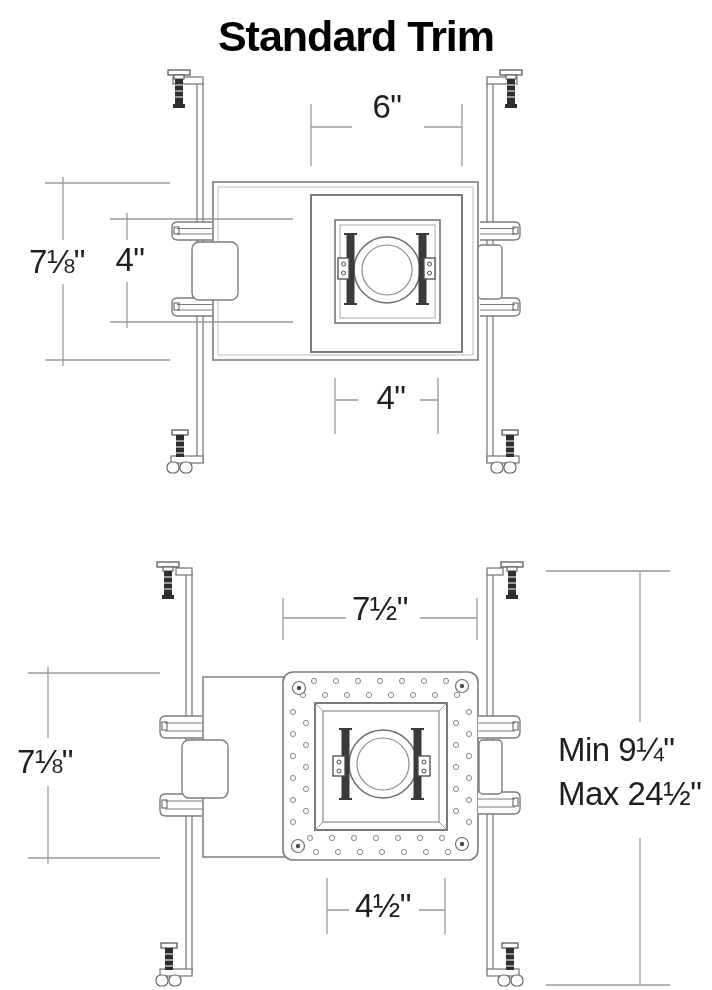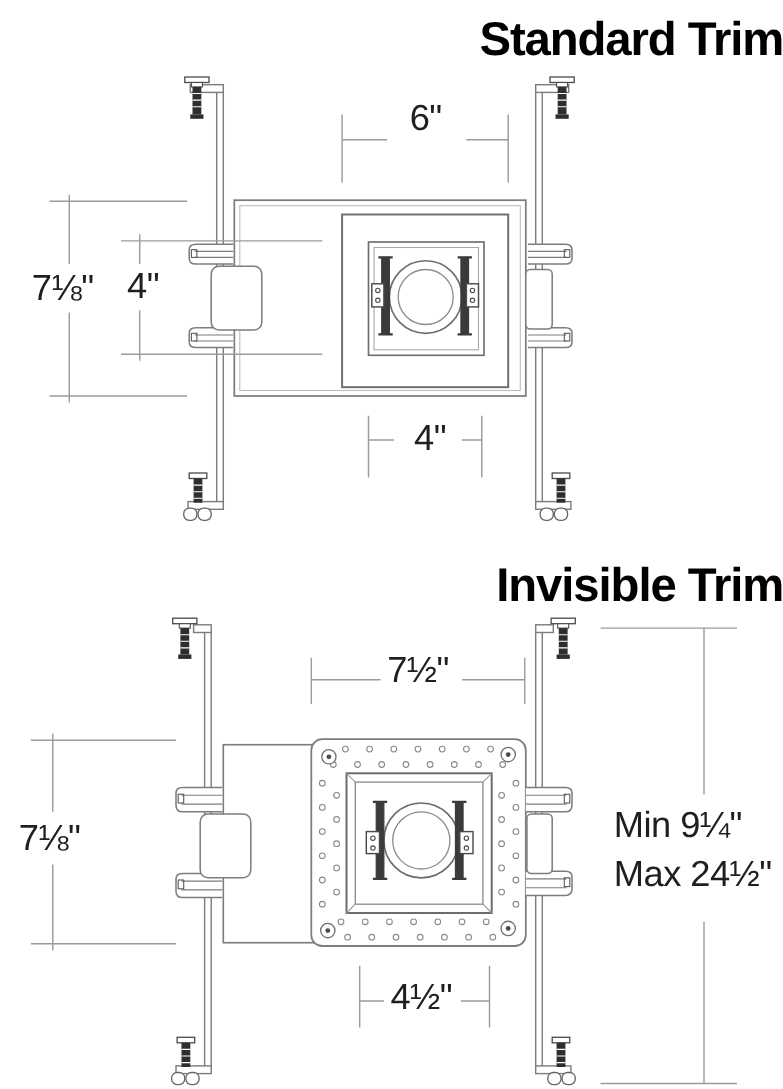--- a/index.html
+++ b/index.html
@@ -6,21 +6,21 @@
   .stage{
     position:relative;width:712px;height:990px;background:#ffffff;overflow:hidden;
     font-family:"Liberation Sans","DejaVu Sans",sans-serif;
   }
   .stage svg{position:absolute;left:0;top:0;}
   .lbl{
     position:absolute;color:#1f1f1f;font-size:33px;line-height:38px;
     text-align:center;white-space:nowrap;letter-spacing:-0.5px;
   }
   .title{
-    position:absolute;left:0;right:0;text-align:right;color:#000;
+    position:absolute;left:0;right:0;text-align:center;color:#000;
     font-size:43px;line-height:48px;font-weight:bold;letter-spacing:-1px;
   }
   .minmax{
     position:absolute;left:558px;top:728px;text-align:left;color:#1f1f1f;
     font-size:33px;line-height:44px;letter-spacing:-0.5px;white-space:nowrap;
   }
 </style>
 </head>
 <body>
 
@@ -294,21 +294,20 @@
 <div class="title" style="top:12px">Standard Trim</div>
 
 <div class="lbl" style="left:347px;top:88px;width:80px">6"</div>
 
 <div class="lbl" style="left:18px;top:243px;width:78px">7⅛"</div>
 
 <div class="lbl" style="left:102px;top:241px;width:56px">4"</div>
 
 <div class="lbl" style="left:363px;top:379px;width:56px">4"</div>
 
-<div class="title" style="top:508px">Invisible Trim</div>
 
 <div class="lbl" style="left:340px;top:590px;width:80px">7½"</div>
 
 <div class="lbl" style="left:6px;top:743px;width:78px">7⅛"</div>
 
 <div class="minmax">
   <div>Min 9¼"</div>
   <div>Max 24½"</div>
 </div>
 

